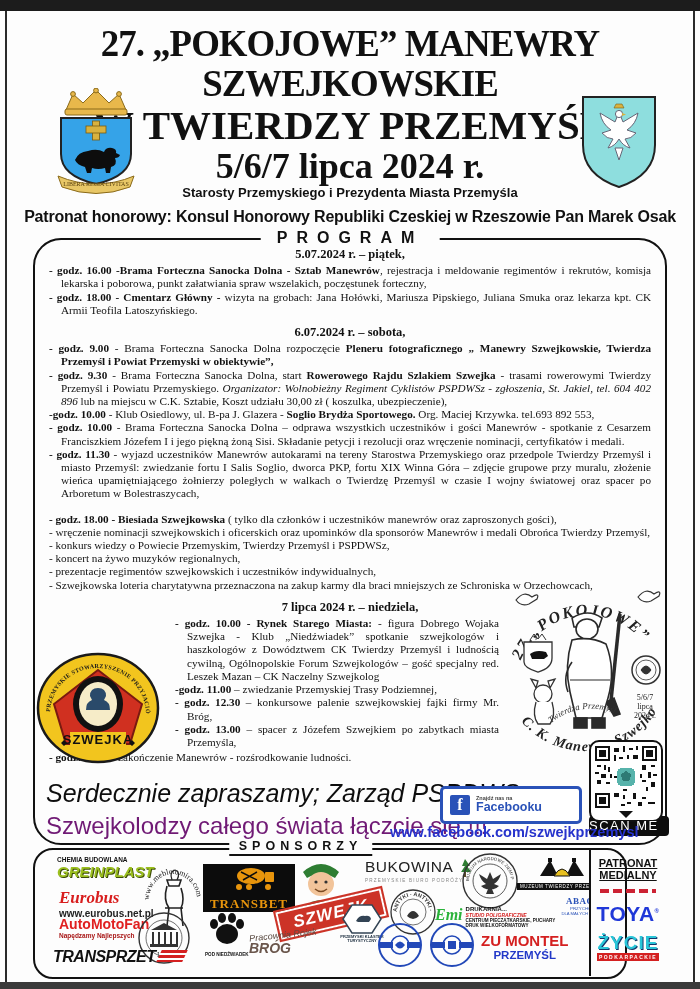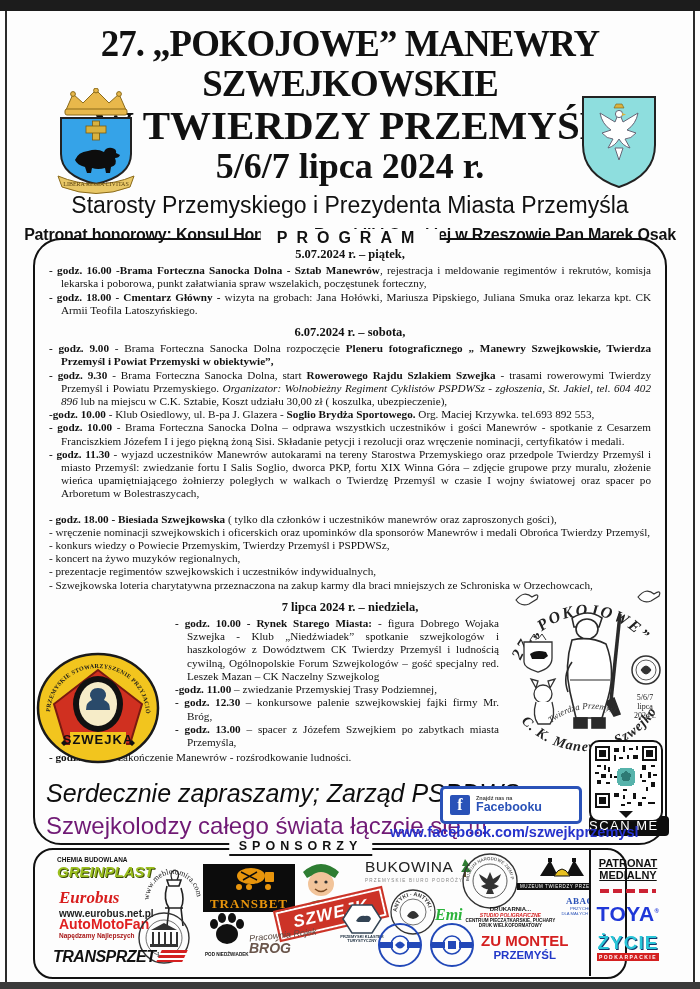--- a/index.html
+++ b/index.html
@@ -11,21 +11,21 @@
   .edge{position:absolute;top:11px;bottom:7px;width:2px;background:#2a2a2a;}
   .edge.left{left:5px;} .edge.right{left:693px;}
 
   
   .hdr{position:absolute;top:24px;left:0;width:700px;text-align:center;line-height:1.04;}
   .t1{font-size:38px;font-weight:bold;letter-spacing:-1px;transform:scaleX(.97);}
   .t2{font-size:41px;font-weight:bold;margin-top:1px;}
   .t3{font-size:36px;font-weight:bold;margin-top:1px;}
   .sans{font-family:"Liberation Sans","DejaVu Sans",sans-serif;}
   .podpat{font-size:15px;font-weight:bold;margin-top:5px;}
-  .starosty{font-size:23px;font-weight:normal;margin-top:9px;}
+  .starosty{font-size:13px;font-weight:bold;margin-top:1px;}
   .honor{font-size:16px;font-weight:bold;margin-top:9px;letter-spacing:-.2px;}
   .crest{position:absolute;}
   .crest.l{left:52px;top:88px;}
   .crest.r{left:578px;top:92px;}
 
   
   .pbox{position:absolute;left:33px;top:238px;width:634px;height:607px;border:2.5px solid #111;
         border-radius:28px;box-sizing:border-box;}
   .boxtitle{position:absolute;top:-11px;left:50%;transform:translateX(-50%);background:#fdfdfd;
         padding:0 16px;font-family:"Liberation Sans","DejaVu Sans",sans-serif;font-weight:bold;
@@ -93,21 +93,21 @@
   .tpz .stripes{display:inline-block;width:26px;height:12px;margin-left:3px;
         background:repeating-linear-gradient(180deg,#d42020 0 3px,#fff 3px 5px);transform:skewX(-25deg);}
   .transbet{width:92px;height:48px;background:#0c0c0c;text-align:center;color:#e8950c;
         font-family:"Liberation Serif",serif;font-weight:bold;font-size:13px;letter-spacing:1px;}
   .stampred{width:104px;padding:2px 0;text-align:center;background:#cc3327;color:#fff;font-weight:bold;
         font-style:italic;font-size:17px;letter-spacing:1px;border:2px solid #fff;outline:2px solid #cc3327;
         transform:rotate(-13deg);}
   .bukow{font-size:15.5px;color:#222;letter-spacing:.5px;font-weight:500;}
   .bukowsub{font-size:4.6px;letter-spacing:1.2px;color:#888;margin-top:1px;}
   .mtbar{background:#111;color:#fff;font-size:4.5px;letter-spacing:.6px;padding:1px 3px;margin-top:1px;}
-  .emi{display:flex;gap:3px;align-items:flex-start;text-align:center;}
+  .emi{display:flex;gap:3px;align-items:flex-start;}
   .eminame{font-size:16px;font-weight:bold;font-style:italic;color:#2ab33a;font-family:"Liberation Serif",serif;}
   .emil1{font-size:6px;font-weight:bold;}
   .emil2{font-size:5px;color:#d42020;font-style:italic;font-weight:bold;}
   .emil3,.emil4{font-size:4.6px;font-weight:bold;}
   .abacus{text-align:center;color:#2a52b8;width:50px;margin-left:20px;}
   .abacus .a1{font-family:"Liberation Serif",serif;font-size:9px;font-weight:bold;letter-spacing:.5px;}
   .abacus .a2{font-size:4.4px;} .abacus .a3{font-size:4.2px;}
   .pawtxt{font-size:4.6px;font-weight:bold;}
   .brog1{font-size:9px;font-style:italic;color:#5a4a42;transform:rotate(-6deg);}
   .brog2{font-size:14px;font-weight:bold;font-style:italic;color:#6a564c;}

